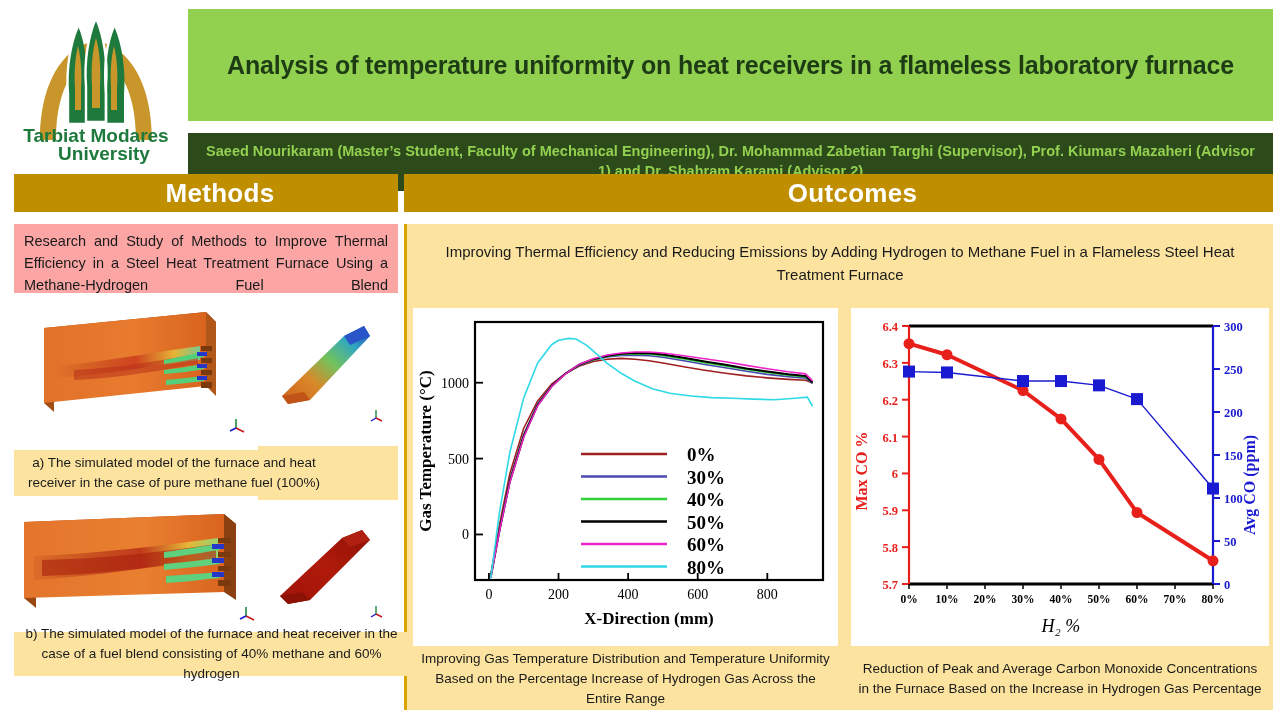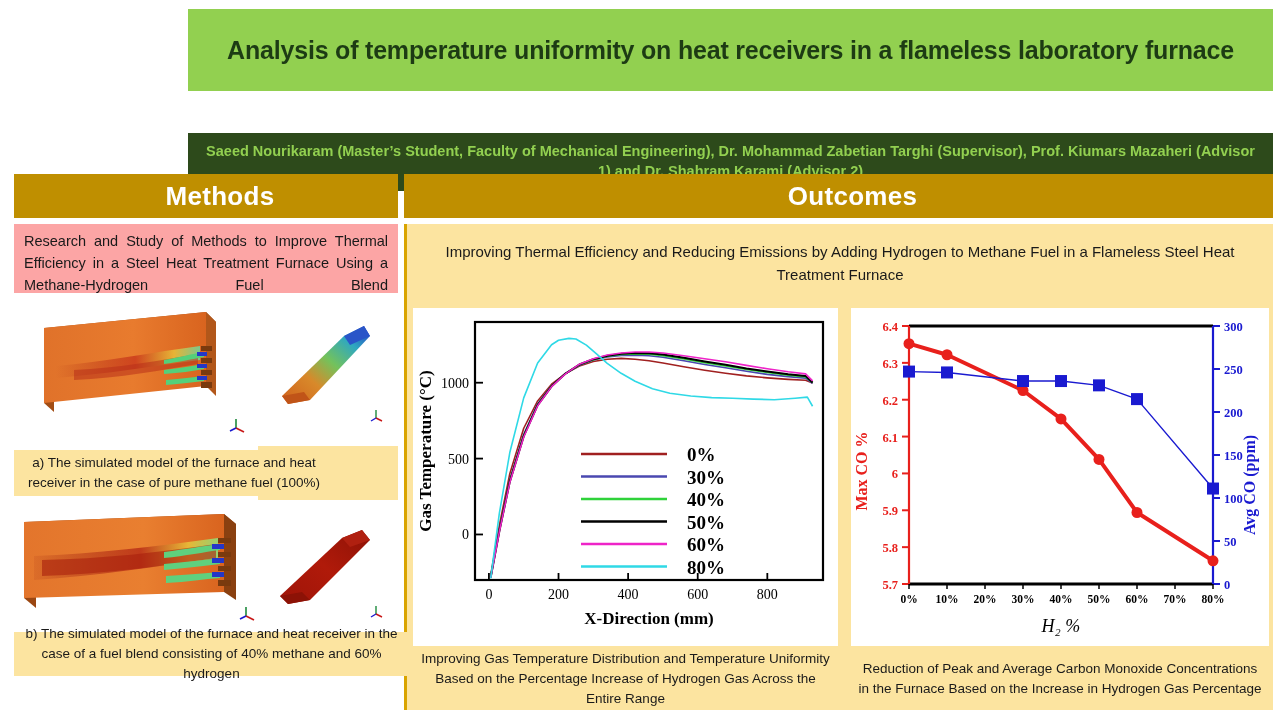--- a/index.html
+++ b/index.html
@@ -9,21 +9,21 @@
     font-family: "Liberation Sans", sans-serif;
     overflow: hidden;
   }
   #poster { position: relative; width: 1280px; height: 720px; background: #ffffff; }
 
   
   .logo-box { position: absolute; left: 8px; top: 4px; width: 176px; height: 166px; }
   .logo-svg { width: 176px; height: 166px; display: block; }
 
   .title-band {
-    position: absolute; left: 188px; top: 9px; width: 1085px; height: 82px;
+    position: absolute; left: 188px; top: 9px; width: 1085px; height: 112px;
     background: #92d050;
     display: flex; align-items: center; justify-content: center;
     padding: 19px 24px;
   }
   .title-band .title-text {
     font-size: 25px; font-weight: bold; color: #1d3b14;
     text-align: center; line-height: 1.22; letter-spacing: -0.2px;
   }
 
   .authors-band {
@@ -33,21 +33,21 @@
     padding: 2px 14px;
     margin-top: 23px;
   }
   .authors-band .authors-text {
     font-size: 14.5px; font-weight: bold; color: #92d050;
     text-align: center; line-height: 1.35;
   }
 
   
   .sec-head {
-    position: absolute; height: 44px; background: #bf8f00;
+    position: absolute; height: 38px; background: #bf8f00;
     display: flex; align-items: center; justify-content: center; padding-left: 28px;
   }
   .sec-head span { color: #ffffff; font-size: 26px; font-weight: bold; letter-spacing: 0.3px; }
   #head-methods  { left: 14px;  top: 174px; width: 384px; }
   #head-outcomes { left: 404px; top: 174px; width: 869px; }
 
   
   .methods-intro {
     position: absolute; left: 14px; top: 224px; width: 384px; height: 69px;
     background: #fca5a5; padding: 6px 10px 6px 10px;
@@ -94,20 +94,45 @@
     padding: 0 6px;
   }
   #cap-chart-left  { left: 413px; top: 648px; width: 425px; height: 62px; }
   #cap-chart-right { left: 851px; top: 648px; width: 418px; height: 62px; }
 </style>
 </head>
 <body>
 
 <div id="poster">
 
+  <div class="logo-box">
+    <svg class="logo-svg" viewBox="0 0 176 166">
+
+      <path d="M32 136 C32 66, 66 38, 88 38 C110 38, 144 66, 144 136 L128 136 C128 80, 106 56, 88 56 C70 56, 48 80, 48 136 Z" fill="#c8962a"></path>
+
+      <g fill="#1e7a3c">
+        <path d="M88 14 C80 32, 76 58, 78 82 L78 118 L98 118 L98 82 C100 58, 96 32, 88 14 Z"></path>
+        <path d="M70 22 C62 40, 58 66, 60 90 L60 120 L78 120 L78 90 C80 66, 78 40, 70 22 Z"></path>
+        <path d="M106 22 C98 40, 96 66, 98 90 L98 120 L116 120 L116 90 C118 66, 114 40, 106 22 Z"></path>
+      </g>
+      <g fill="#c8962a">
+        <path d="M88 34 C84 48, 83 66, 84 82 L84 104 L92 104 L92 82 C93 66, 92 48, 88 34 Z"></path>
+        <path d="M70 42 C67 54, 66 70, 67 84 L67 106 L73 106 L73 84 C74 70, 73 54, 70 42 Z"></path>
+        <path d="M106 42 C103 54, 102 70, 103 84 L103 106 L109 106 L109 84 C110 70, 109 54, 106 42 Z"></path>
+      </g>
+
+      <g fill="none" stroke="#ffffff" stroke-width="2.4">
+        <path d="M88 14 C80 32, 76 58, 78 82 L78 118 L98 118 L98 82 C100 58, 96 32, 88 14 Z"></path>
+        <path d="M70 22 C62 40, 58 66, 60 90 L60 120 L78 120"></path>
+        <path d="M106 22 C98 40, 96 66, 98 90 L98 120 L116 120"></path>
+      </g>
+      <text x="88" y="138" text-anchor="middle" font-family="Liberation Sans, sans-serif" font-size="19" font-weight="bold" fill="#1e7a3c">Tarbiat Modares</text>
+      <text x="96" y="156" text-anchor="middle" font-family="Liberation Sans, sans-serif" font-size="19" font-weight="bold" fill="#1e7a3c">University</text>
+    </svg>
+  </div>
 
   <div class="title-band">
     <div class="title-text">Analysis of temperature uniformity on heat receivers in a flameless laboratory furnace</div>
   </div>
 
   <div class="authors-band">
     <div class="authors-text">Saeed Nourikaram (Master’s Student, Faculty of Mechanical Engineering), Dr.  Mohammad Zabetian Targhi (Supervisor), Prof. Kiumars Mazaheri (Advisor 1) and Dr. Shahram Karami (Advisor 2)</div>
   </div>
 
   <div class="sec-head" id="head-methods">

